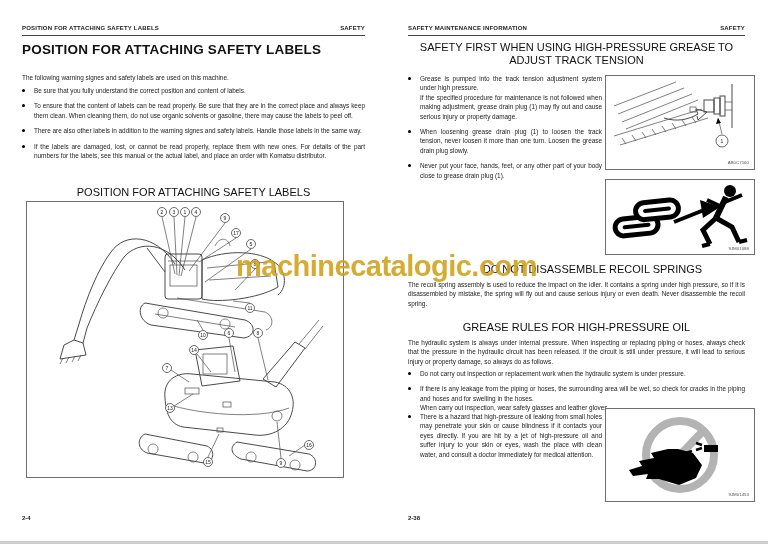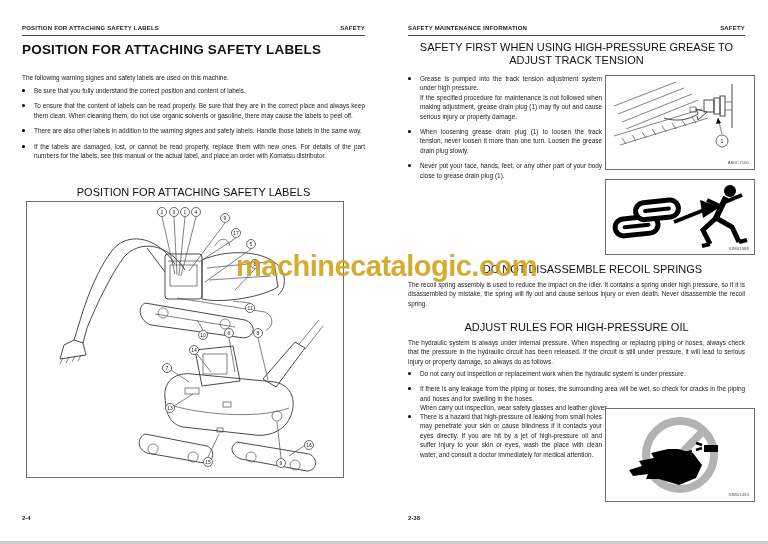--- a/index.html
+++ b/index.html
@@ -241,21 +241,21 @@
     <path d="M110,38 L97,50 L104,64" stroke="#000" stroke-width="5" fill="none"></path>
     <line x1="133" y1="62" x2="141" y2="60" stroke="#000" stroke-width="4"></line>
     <line x1="104" y1="64" x2="96" y2="66" stroke="#000" stroke-width="4"></line>
     <text class="figcode" x="143" y="70" text-anchor="end">9JM01088</text>
   </svg>
 </div>
 
 <div class="abs h2" style="left:408px;top:263px;width:337px;margin-left:16px;">DO NOT DISASSEMBLE RECOIL SPRINGS</div>
 <div class="abs body-txt" style="left:408px;top:280px;width:337px;">The recoil spring assembly is used to reduce the impact on the idler. It contains a spring under high pressure, so if it is disassembled by mistake, the spring will fly out and cause serious injury or even death. Never disassemble the recoil spring.</div>
 
-<div class="abs h2" style="left:408px;top:321px;width:337px;">ADJUST RULES FOR HIGH-PRESSURE OIL</div>
+<div class="abs h2" style="left:408px;top:321px;width:337px;">GREASE RULES FOR HIGH-PRESSURE OIL</div>
 <div class="abs body-txt" style="left:408px;top:338px;width:337px;">The hydraulic system is always under internal pressure. When inspecting or replacing piping or hoses, always check that the pressure in the hydraulic circuit has been released. If the circuit is still under pressure, it will lead to serious injury or property damage, so always do as follows.</div>
 
 <div class="abs bullets" style="left:408px;top:369px;width:337px;">
   <div class="bullet">
     <span class="marker">
         <i></i>
       </span>
     <div class="bt body-txt">Do not carry out inspection or replacement work when the hydraulic system is under pressure.</div>
   </div>
   <div class="bullet">

